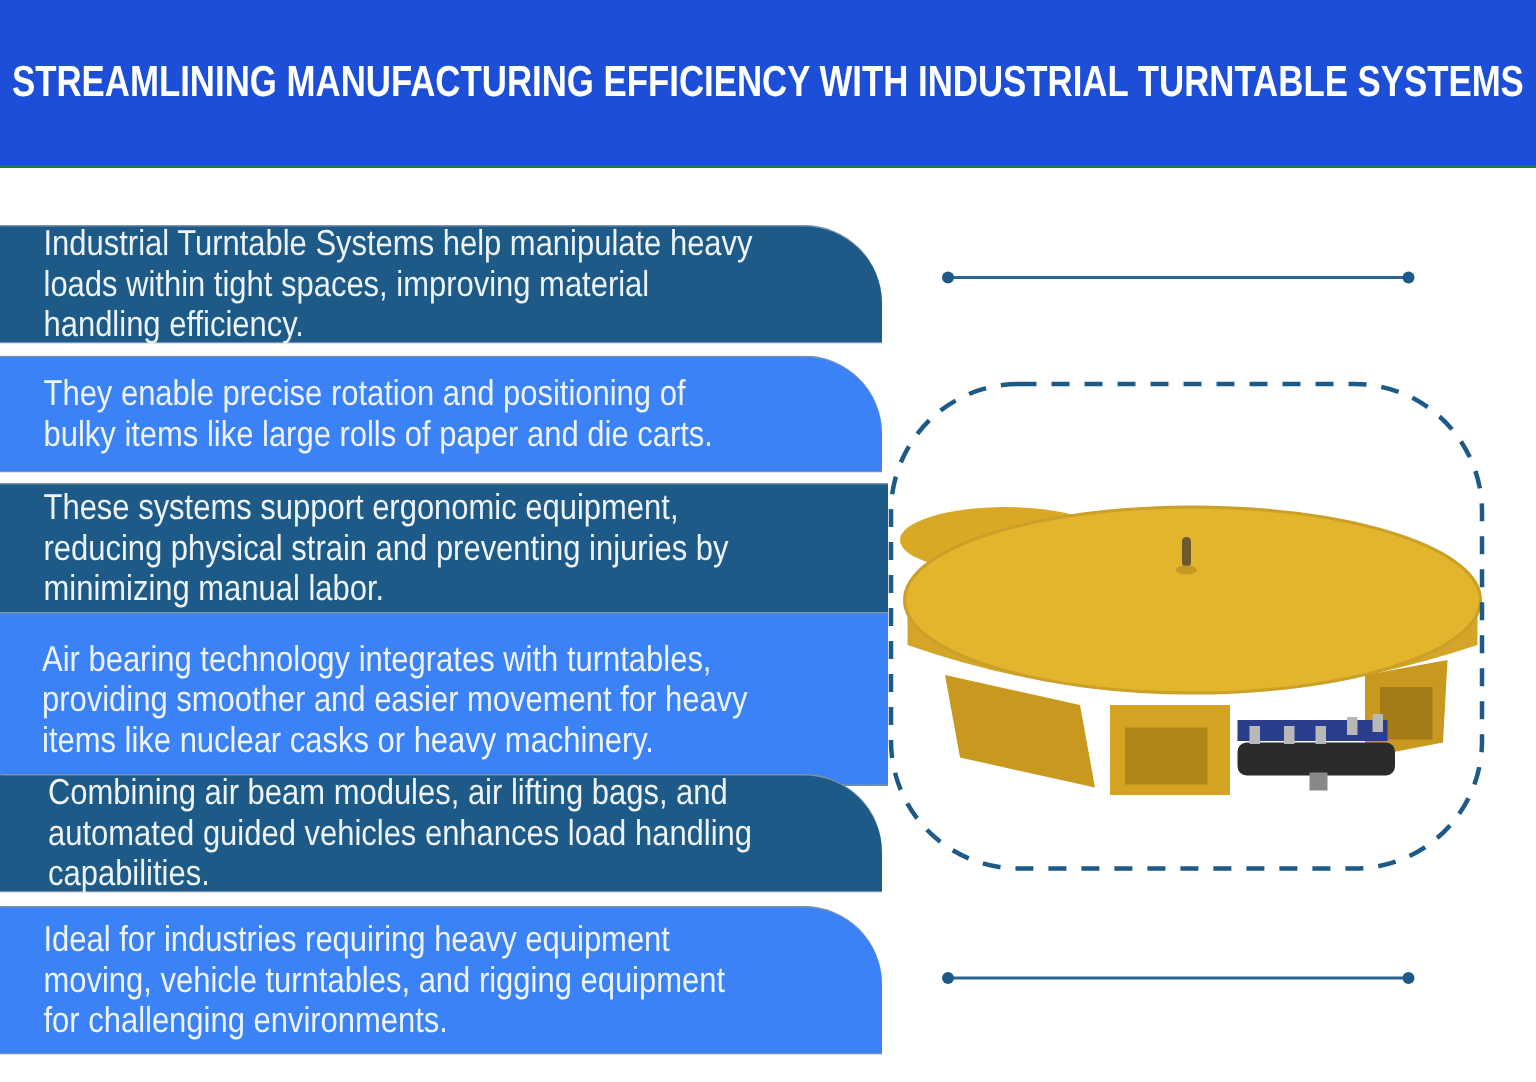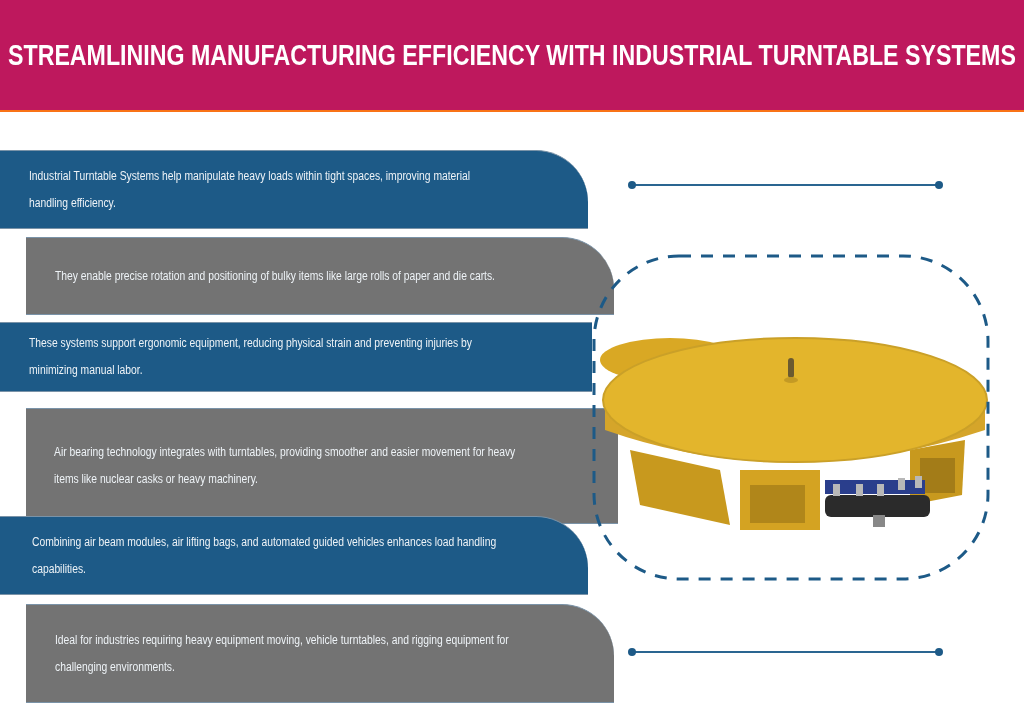--- a/index.html
+++ b/index.html
@@ -1,54 +1,54 @@
 <!DOCTYPE html>
 <html><head>
   <meta charset="utf-8">
   <style>
     * { margin: 0; padding: 0; box-sizing: border-box; }
     html, body { width: 1024px; height: 721px; overflow: hidden; background: #ffffff; }
     body { position: relative; font-family: "DejaVu Sans Condensed", "Liberation Sans Narrow", "Liberation Sans", sans-serif; }
 
     .header {
       position: absolute; left: 0; top: 0; width: 1024px; height: 112px;
-      background: #be185d;
+      background: #1d4ed8;
       display: flex; align-items: center; justify-content: center;
-      border-bottom: 2px solid #f97316;
+      border-bottom: 2px solid #15803d;
     }
     .header-title {
       color: #ffffff;
       font-family: "Liberation Sans", sans-serif;
       font-weight: bold;
       font-size: 29px;
       letter-spacing: 0px;
       transform: scaleX(0.80);
       white-space: nowrap;
       text-transform: uppercase;
     }
 
     .box {
       position: absolute; left: 0;
       color: #eef3f7;
       font-family: "Liberation Sans", sans-serif;
-      font-size: 12px;
+      font-size: 24px;
       line-height: 27px;
       padding-left: 29px;
       display: flex; align-items: center;
       border-top: 1px solid #7a93a8;
       border-bottom: 1px solid #7a93a8;
     }
     .box .txt {
       display: block;
       transform-origin: left center;
       transform: scaleX(0.86);
       width: 620px;
     }
     .blue { background: #1d5a87; }
-    .navy { background: #737373; margin-left: 26px; }
+    .navy { background: #3b82f6; }
     .rounded { border-top-right-radius: 52px; }
 
     .line {
       position: absolute; height: 2px; background: #2a6591;
     }
     .dot {
       position: absolute; width: 8px; height: 8px; border-radius: 50%; background: #1d5a87;
     }
 
     .dashed-frame {
@@ -63,21 +63,21 @@
 <div class="header">
   <div class="header-title">Streamlining Manufacturing Efficiency with Industrial Turntable Systems</div>
 </div>
 
 <div class="box blue rounded" style="top:150px; width:588px; height:79px;">
   <span class="txt">Industrial Turntable Systems help manipulate heavy loads within tight spaces, improving material handling efficiency.</span>
 </div>
 <div class="box navy rounded" style="top:237px; width:588px; height:78px;">
   <span class="txt">They enable precise rotation and positioning of bulky items like large rolls of paper and die carts.</span>
 </div>
-<div class="box blue" style="top:322px; width:592px; height:70px;">
+<div class="box blue" style="top:322px; width:592px; height:87px;">
   <span class="txt">These systems support ergonomic equipment, reducing physical strain and preventing injuries by minimizing manual labor.</span>
 </div>
 <div class="box navy" style="top:408px; width:592px; height:116px;padding-left:28px;">
   <span class="txt">Air bearing technology integrates with turntables, providing smoother and easier movement for heavy items like nuclear casks or heavy machinery.</span>
 </div>
 <div class="box blue rounded" style="top:516px; width:588px; height:79px;padding-left:32px;">
   <span class="txt">Combining air beam modules, air lifting bags, and automated guided vehicles enhances load handling capabilities.</span>
 </div>
 <div class="box navy rounded" style="top:604px; width:588px; height:99px;">
   <span class="txt">Ideal for industries requiring heavy equipment moving, vehicle turntables, and rigging equipment for challenging environments.</span>

